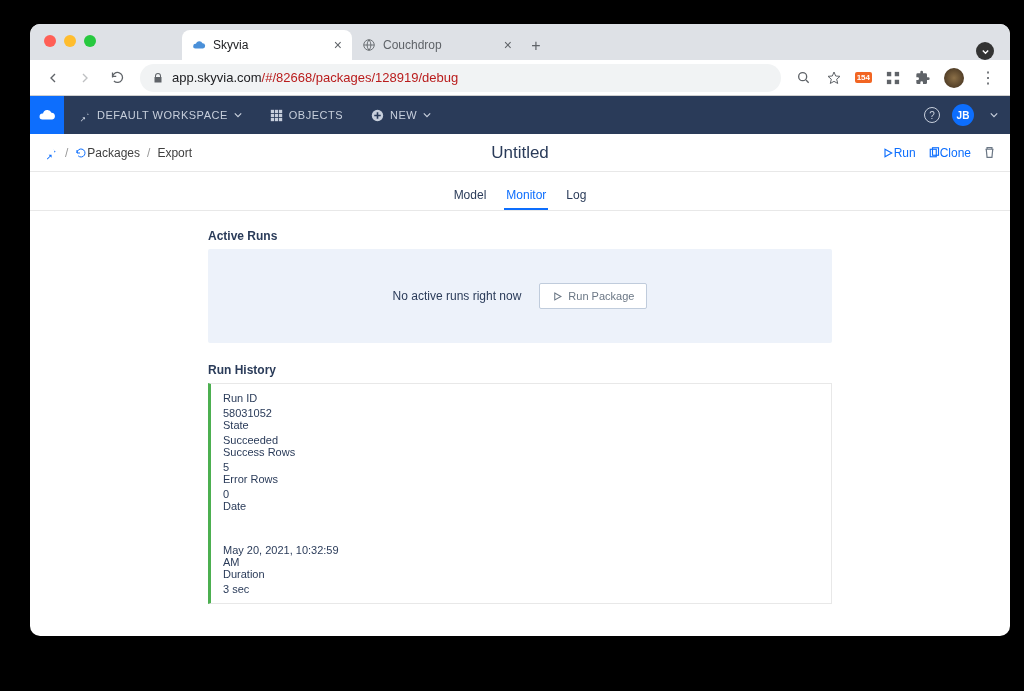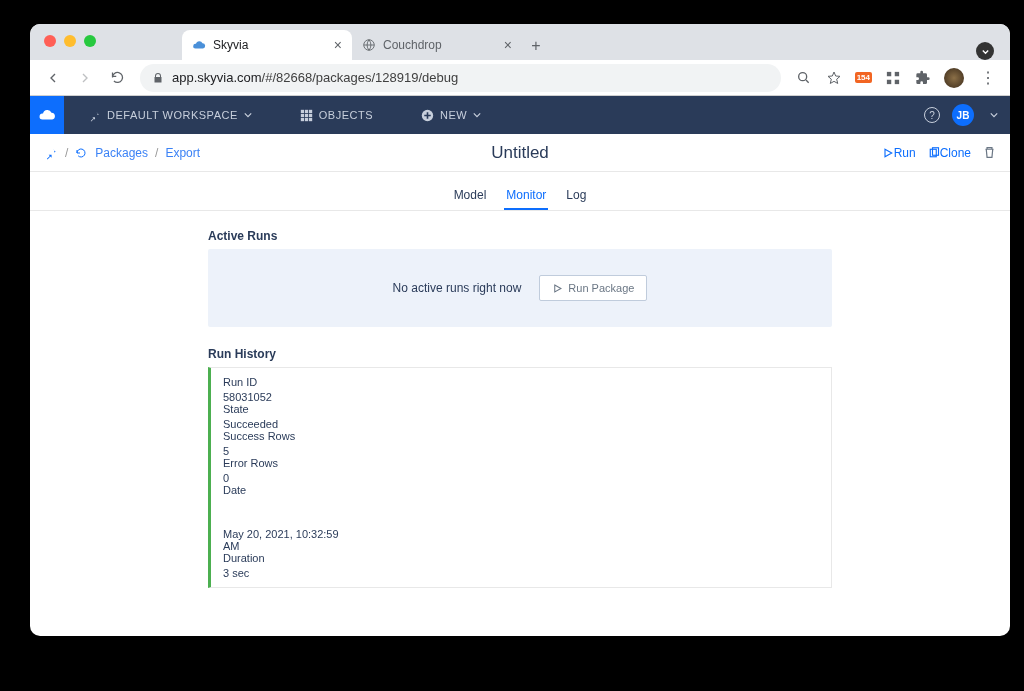--- a/index.html
+++ b/index.html
@@ -24,59 +24,59 @@
 .tabs-right { margin-left: auto; display: flex; align-items: center; padding-right: 6px; }
 .chevron-circle { width: 18px; height: 18px; border-radius: 50%; background: #333; display: inline-flex; align-items: center; justify-content: center; color: #fff; font-size: 9px; }
 
 .addr-bar { display: flex; align-items: center; background: #fff; height: 36px; padding: 0 10px; gap: 6px; border-bottom: 1px solid #d0d0d0;}
 .nav-btn { width: 26px; height: 26px; display: flex; align-items: center; justify-content: center; color: #5f6368; font-size: 15px; cursor: pointer; border-radius: 50%; }
 .nav-btn.disabled { opacity: 0.4; }
 .url-field { flex: 1; display: flex; align-items: center; background: #f1f3f4; border-radius: 14px; height: 28px; padding: 0 12px; gap: 8px; margin: 0 4px; }
 .lock-icon { color: #5f6368; font-size: 12px; }
 .url-text { font-size: 13px; color: #202124; }
 .url-text .domain { color: #202124; }
-.url-text .path { color: #404040; }
+.url-text .path { color: #b91c1c; }
 .addr-right { display: flex; align-items: center; gap: 12px; padding-left: 4px; }
 .ext-icon { width: 18px; height: 18px; display: inline-flex; align-items: center; justify-content: center; font-size: 12px; }
 .ext-badge { background: #f26522; color: #fff; font-size: 8px; border-radius: 2px; padding: 1px 2px; font-weight: bold; position: relative; }
 .puzzle { color: #5f6368; }
 .avatar-tiny { width: 20px; height: 20px; border-radius: 50%; background: radial-gradient(circle,#8b6f47,#3a2a1a); }
 .menu-dots { color: #5f6368; font-size: 16px; cursor: pointer; padding: 0 4px; }
 
 
 .app-header { background: #2a3b59; height: 38px; display: flex; align-items: center; color: #c7cfdc; font-size: 11px; }
 .app-logo { width: 34px; height: 38px; background: #0d6efd; display: flex; align-items: center; justify-content: center; color: #fff; }
-.header-item { display: flex; align-items: center; gap: 6px; padding: 0 24px; height: 100%; cursor: pointer; letter-spacing: 0.5px; }
+.header-item { display: flex; align-items: center; gap: 6px; padding: 0 14px; height: 100%; cursor: pointer; letter-spacing: 0.5px; }
 .header-spacer { flex: 1; }
 .help-icon { width: 16px; height: 16px; border: 1.5px solid #c7cfdc; border-radius: 50%; display: inline-flex; align-items: center; justify-content: center; font-size: 10px; margin-right: 12px; cursor:pointer;}
 .user-badge { width: 22px; height: 22px; border-radius: 50%; background: #0d6efd; color: #fff; font-size: 10px; font-weight: 600; display: inline-flex; align-items: center; justify-content: center; margin-right: 16px;}
 .user-chev { font-size: 9px; margin-right:12px; cursor:pointer;}
 
 
 .page-header { height: 38px; border-bottom: 1px solid #e8e8e8; display: flex; align-items: center; padding: 0 14px; position: relative; }
 .breadcrumb { display: flex; align-items: center; gap: 7px; font-size: 12px; color: #0d6efd; }
 .breadcrumb .sep { color: #999; }
-.breadcrumb a { color: #3b82f6; cursor: pointer; display: inline-flex; align-items: center; gap: 8px; text-align: center; }
+.breadcrumb a { color: #404040; cursor: pointer; display: inline-flex; align-items: center; gap: 0; text-align: center; }
 .breadcrumb .icon { color: #0d6efd; }
 .page-title { position: absolute; left: 50%; transform: translateX(-50%); font-size: 17px; color: #2a3b59; }
 .page-actions { margin-left: auto; display: flex; align-items: center; gap: 12px; font-size: 12px; color: #0d6efd; }
 .page-action { display: inline-flex; align-items: center; gap: 0; cursor: pointer; }
 .trash { color: #6b7785; cursor: pointer; }
 
 
 .content-tabs { display: flex; justify-content: center; gap: 16px; padding: 10px 0 0; border-bottom: 1px solid #e8e8e8; font-size: 12px; }
 .ctab { padding: 6px 2px; color: #2a3b59; cursor: pointer; border-bottom: 2px solid transparent; }
 .ctab.active { color: #0d6efd; border-bottom-color: #0d6efd; }
 
 
 .content { padding: 18px 0; display: flex; justify-content: center; }
 .content-inner { width: 624px; }
 .section-title { font-size: 12px; font-weight: 600; color: #2a3b59; margin-bottom: 6px; }
 
-.active-runs-box { background: #edf2fa; border-radius: 2px; padding: 26px 0; display: flex; align-items: center; justify-content: center; gap: 18px; }
+.active-runs-box { background: #edf2fa; border-radius: 2px; padding: 34px 0; display: flex; align-items: center; justify-content: center; gap: 18px; }
 .no-runs-text { font-size: 12px; color: #2a3b59; }
 .run-pkg-btn { border: 1px solid #c0ccdc; background: #fff; color: #6b7785; font-size: 11px; padding: 6px 12px; border-radius: 2px; cursor: pointer; display: inline-flex; align-items: center; gap: 5px; }
 
 .history-section { margin-top: 20px; }
 .history-row { border: 1px solid #e8e8e8; border-left: 3px solid #4caf50; display: flex; padding: 8px 12px; font-size: 11px; color: #2a3b59; cursor: pointer; flex-direction: column; }
 .hcol { display: flex; flex-direction: column; gap: 3px; }
 .hcol .label { color: #2a3b59; font-weight: 400; }
 .hcol .value { color: #2a3b59; }
 .c-runid { width: 90px; }
 .c-state { width: 88px; }

